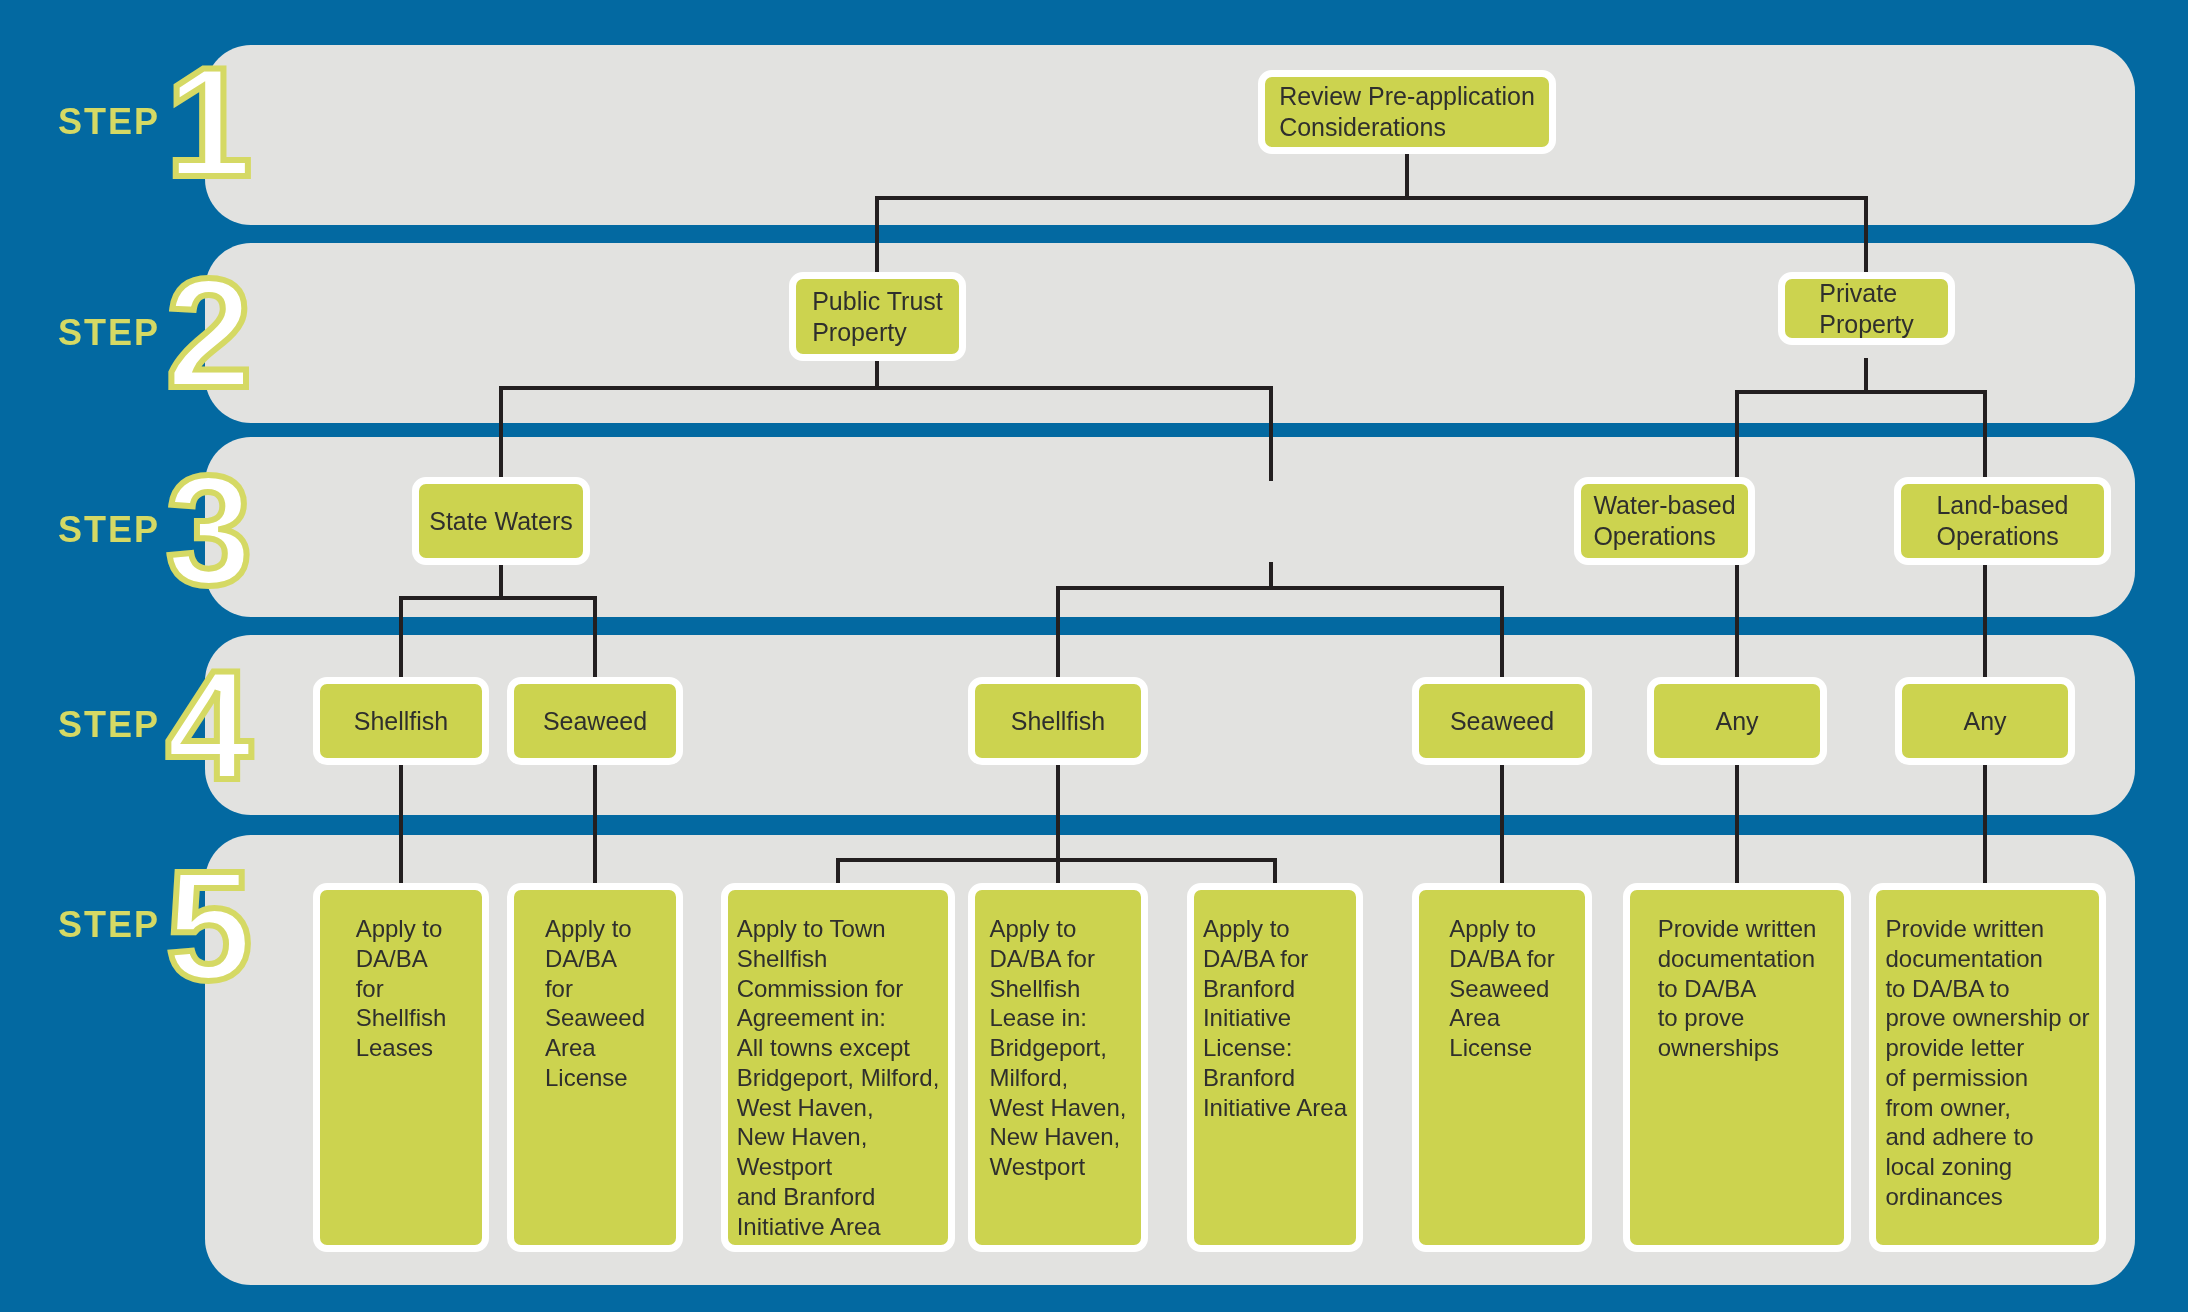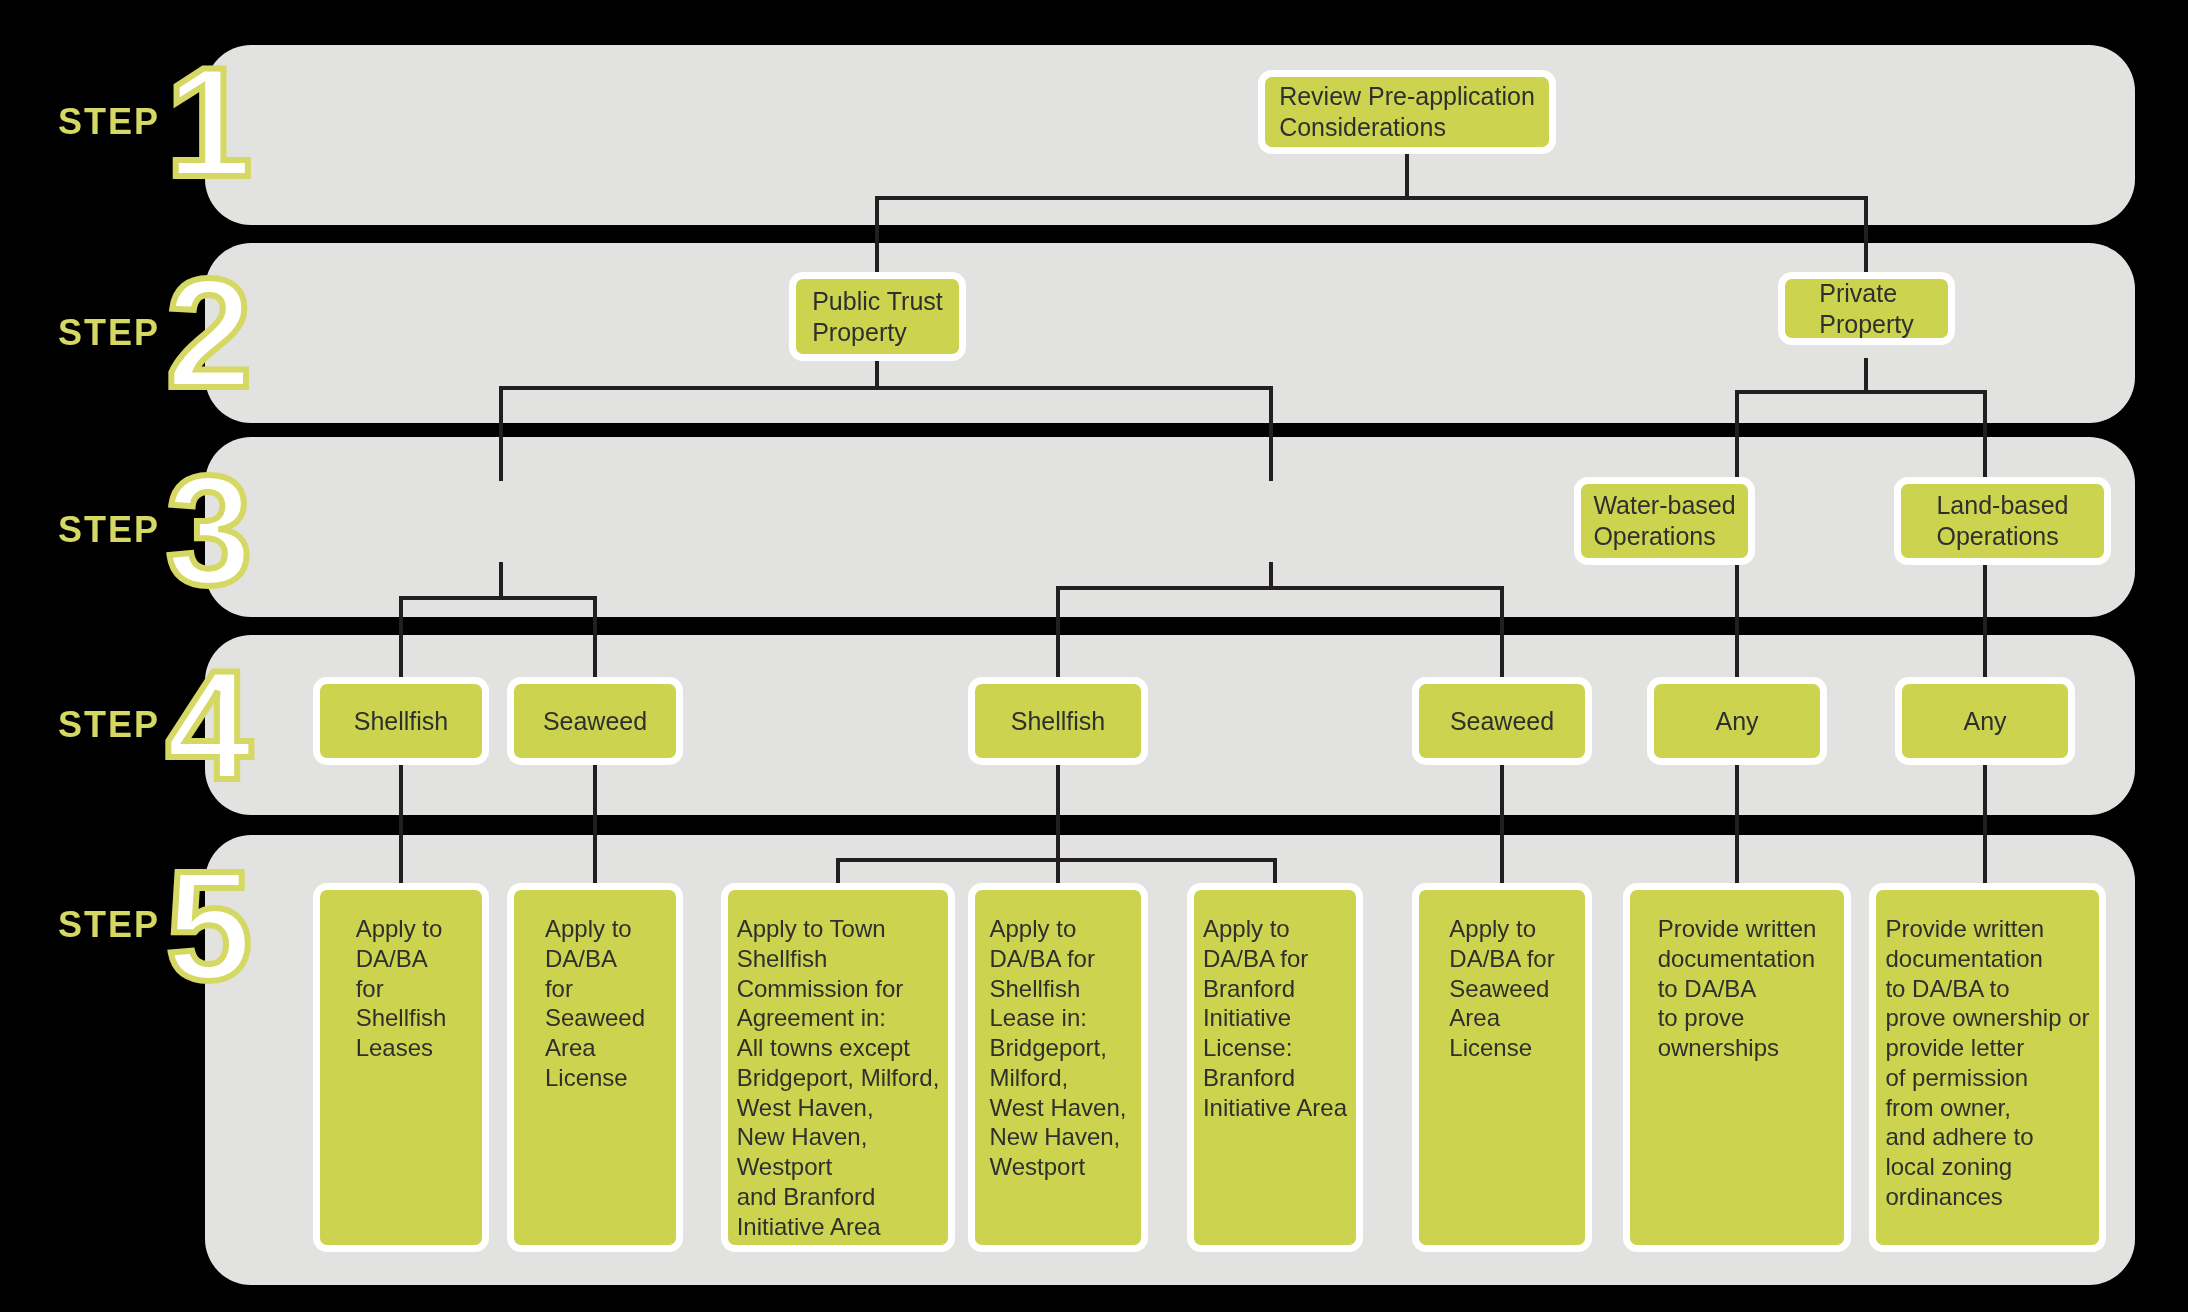--- a/index.html
+++ b/index.html
@@ -1,17 +1,17 @@
 <!DOCTYPE html>
 <html><head>
 <meta charset="utf-8">
 <style>
   html,body{margin:0;padding:0;background:#ffffff;}
   .canvas{
-    position:relative;width:2188px;height:1312px;background:#000000;
+    position:relative;width:2188px;height:1312px;background:#0369a1;
     font-family:"Liberation Sans", sans-serif;overflow:hidden;
   }
   .band{
     position:absolute;left:205px;width:1930px;background:#e2e2e0;
     border-radius:46px;z-index:0;
   }
   .step-label{
     position:absolute;left:58px;width:260px;height:170px;
     display:flex;align-items:center;z-index:3;
   }
@@ -109,20 +109,21 @@
   <div class="line v" style="left:1983px;top:762px;height:122px"></div>
 
   <div class="node" style="left:1258px;top:70px;width:298px;height:84px">Review Pre-application
 Considerations</div>
 
   <div class="node" style="left:789px;top:272px;width:177px;height:89px">Public Trust
 Property</div>
   <div class="node" style="left:1778px;top:272px;width:177px;height:73px">Private
 Property</div>
 
+  <div class="node" style="left:412px;top:477px;width:178px;height:88px">State Waters</div>
   <div class="node" style="left:1574px;top:477px;width:181px;height:88px">Water-based
 Operations</div>
   <div class="node" style="left:1894px;top:477px;width:217px;height:88px">Land-based
 Operations</div>
 
   <div class="node" style="left:313px;top:677px;width:176px;height:88px">Shellfish</div>
   <div class="node" style="left:507px;top:677px;width:176px;height:88px">Seaweed</div>
   <div class="node" style="left:968px;top:677px;width:180px;height:88px">Shellfish</div>
   <div class="node" style="left:1412px;top:677px;width:180px;height:88px">Seaweed</div>
   <div class="node" style="left:1647px;top:677px;width:180px;height:88px">Any</div>

